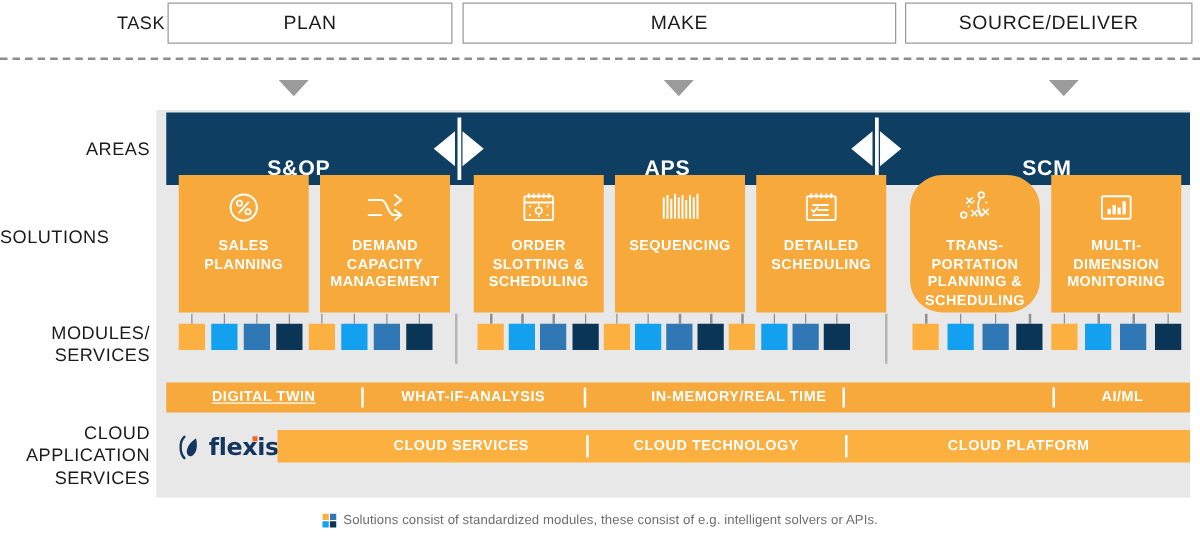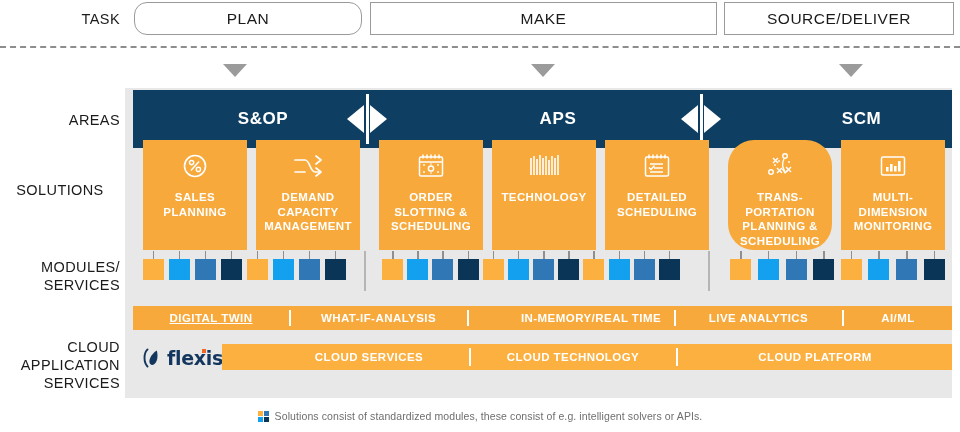--- a/index.html
+++ b/index.html
@@ -20,23 +20,23 @@
   .row-label{
     position:absolute;
     right:905px;           
     text-align:right;
     font-size:14.5px;
     letter-spacing:.4px;
     color:#1b1b1b;
     line-height:1.25;
     white-space:pre-line;
   }
-  .lbl-task{left:0;width:120px;top:10px;text-align:right;}
+  .lbl-task{left:0;width:120px;top:10px;text-align:right;padding-left:12px;}
   .lbl-areas{left:0;width:120px;top:111px;text-align:right;}
-  .lbl-solutions{left:0;width:120px;top:181px;text-align:center;}
+  .lbl-solutions{left:0;width:120px;top:181px;text-align:left;}
   .lbl-modules{left:0;width:120px;top:258px;text-align:right;}
   .lbl-cloud{left:0;width:120px;top:338px;text-align:right;}
 
   
   .task-box{
     position:absolute;top:2px;height:31px;
     border:1px solid #9a9a9a;
     background:#fff;
     display:flex;align-items:center;justify-content:center;
     font-size:15.5px;letter-spacing:.5px;color:#1b1b1b;
@@ -61,23 +61,23 @@
     border-right:12px solid transparent;
     border-top:13px solid #9b9b9b;
   }
 
   
   .areas-band{
     position:absolute;left:133px;top:90px;width:819px;height:58px;
     background:#0e3f63;
   }
   .area-title{
-    position:absolute;top:90px;height:58px;
+    position:absolute;top:106px;height:58px;
     display:flex;align-items:center;justify-content:center;
-    color:#fff;font-size:17px;font-weight:bold;letter-spacing:.6px;padding-left:24px;
+    color:#fff;font-size:17px;font-weight:bold;letter-spacing:.6px;
   }
   
   .sep{position:absolute;top:90px;height:58px;width:44px;}
   .sep .bar{
     position:absolute;left:21px;top:4px;width:3px;height:50px;background:#fff;
   }
   .sep .tri-l{
     position:absolute;left:2px;top:15px;width:0;height:0;
     border-top:14px solid transparent;border-bottom:14px solid transparent;
     border-right:17px solid #fff;
@@ -159,21 +159,21 @@
 
   <div class="row-label lbl-task">TASK</div>
   <div class="row-label lbl-areas">AREAS</div>
   <div class="row-label lbl-solutions">SOLUTIONS</div>
   <div class="row-label lbl-modules">MODULES/
 SERVICES</div>
   <div class="row-label lbl-cloud">CLOUD
 APPLICATION
 SERVICES</div>
 
-  <div class="task-box" style="left:134px;width:226px;border-radius:13px;">PLAN</div>
+  <div class="task-box" style="left:134px;width:226px;">PLAN</div>
   <div class="task-box" style="left:370px;width:345px;">MAKE</div>
   <div class="task-box" style="left:724px;width:228px;">SOURCE/DELIVER</div>
 
   <div class="dashed"></div>
 
   <div class="panel"></div>
 
   <div class="down-arrow" style="left:223px;"></div>
   <div class="down-arrow" style="left:531px;"></div>
   <div class="down-arrow" style="left:839px;"></div>
@@ -254,21 +254,21 @@
         <line x1="10" y1="7" x2="10" y2="23"></line>
         <line x1="13" y1="3" x2="13" y2="23"></line>
         <line x1="16" y1="6" x2="16" y2="23"></line>
         <line x1="19" y1="4" x2="19" y2="23"></line>
         <line x1="22" y1="8" x2="22" y2="23"></line>
         <line x1="25" y1="4" x2="25" y2="23"></line>
         <line x1="28" y1="6" x2="28" y2="23"></line>
         <line x1="31" y1="3" x2="31" y2="23"></line>
       </svg>
     </span>
-    <span class="tx">TECHNOLOGY</span>
+    <span class="tx">SEQUENCING</span>
   </div>
 
   <div class="sol" style="left:605px;width:104px;">
     <span class="ic">
       <svg width="32" height="28" viewBox="0 0 32 28" fill="none" stroke="#fff" stroke-width="1.5">
         <rect x="4.5" y="5" width="23" height="19" rx="1.5"></rect>
         <line x1="8" y1="2.5" x2="8" y2="6.5"></line>
         <line x1="12" y1="2.5" x2="12" y2="6.5"></line>
         <line x1="16" y1="2.5" x2="16" y2="6.5"></line>
         <line x1="20" y1="2.5" x2="20" y2="6.5"></line>
@@ -383,21 +383,20 @@
       <div class="mod-div" style="left: 708px; top: 251px; height: 40px;"></div>
     </div>
 
   <div class="cap-bar"></div>
   <div class="cap-item" style="left:133px;width:156px;text-decoration:underline;">DIGITAL TWIN</div>
   <div class="cap-sep" style="left:289px;"></div>
   <div class="cap-item" style="left:291px;width:175px;">WHAT-IF-ANALYSIS</div>
   <div class="cap-sep" style="left:467px;"></div>
   <div class="cap-item" style="left:469px;width:244px;">IN-MEMORY/REAL TIME</div>
   <div class="cap-sep" style="left:674px;"></div>
-  <div class="cap-item" style="left:676px;width:165px;">LIVE ANALYTICS</div>
   <div class="cap-sep" style="left:842px;"></div>
   <div class="cap-item" style="left:844px;width:108px;">AI/ML</div>
 
   <div class="logo">
     <svg width="24" height="20" viewBox="0 0 24 20">
       <path d="M7.5 1.5 C3.5 5 3.5 14.5 7.5 18.5" fill="none" stroke="#13365e" stroke-width="1.9" stroke-linecap="round"></path>
       <path d="M16.8 2.6 C12.6 5.4 9.4 9.6 9.4 13.4 C9.4 16.2 11.6 17.8 13.8 16.6 C17.2 14.7 18.4 8.6 16.8 2.6 Z" fill="#13365e"></path>
     </svg>
     <span class="wd">flexis</span>
     <svg width="0" height="0" style="position:absolute"></svg>

